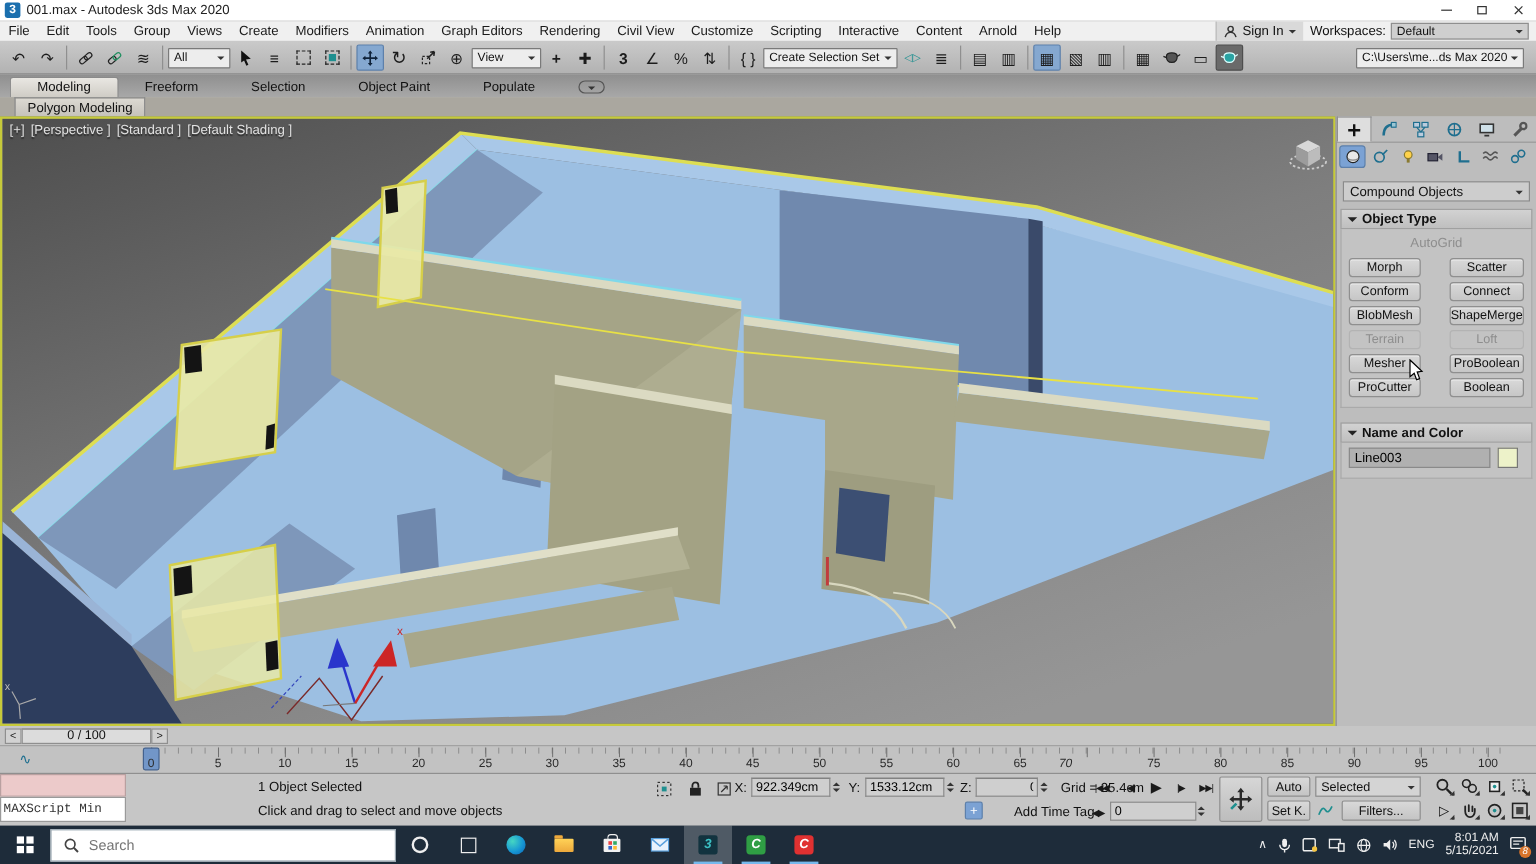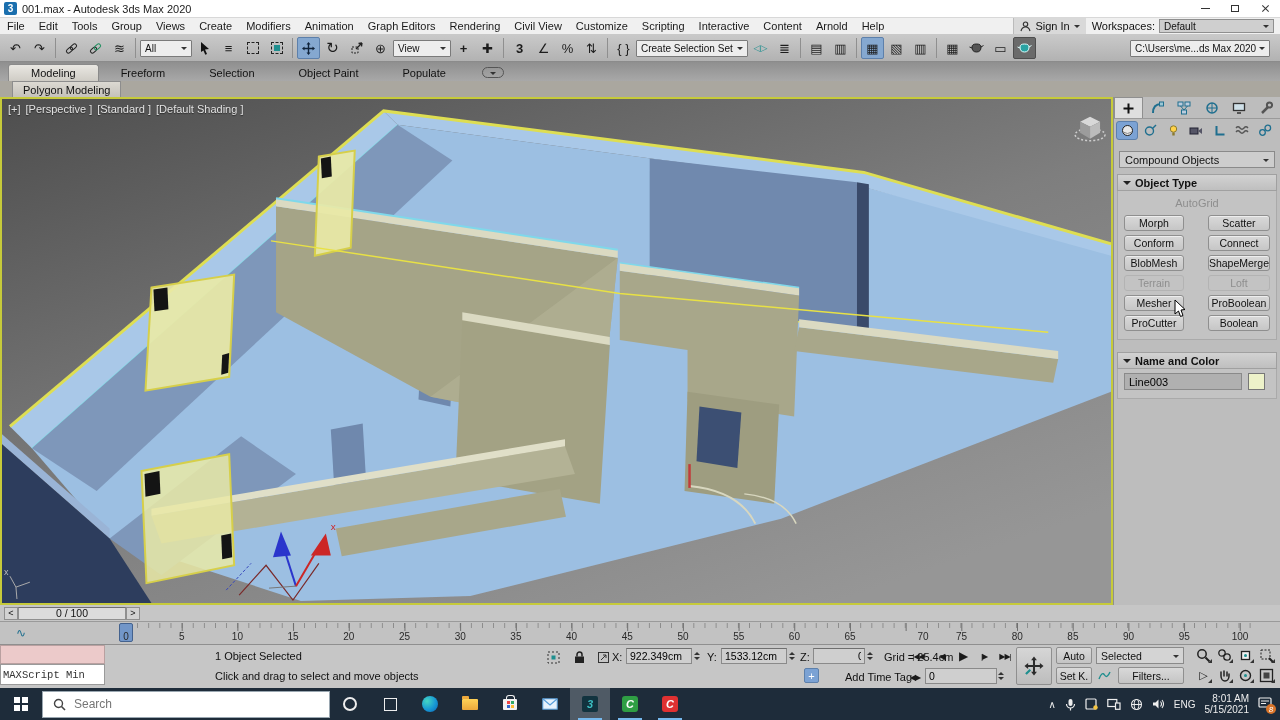--- a/index.html
+++ b/index.html
@@ -599,21 +599,21 @@
           <span class="tick" style="left: 230.8px;">20</span>
           <span class="tick" style="left: 286.5px;">25</span>
           <span class="tick" style="left: 342.2px;">30</span>
           <span class="tick" style="left: 397.9px;">35</span>
           <span class="tick" style="left: 453.6px;">40</span>
           <span class="tick" style="left: 509.3px;">45</span>
           <span class="tick" style="left: 565px;">50</span>
           <span class="tick" style="left: 620.7px;">55</span>
           <span class="tick" style="left: 676.4px;">60</span>
           <span class="tick" style="left: 732.1px;">65</span>
-          <span class="tick" style="left: 805px;">70</span>
+          <span class="tick" style="left: 770px; font-style: italic;">70</span>
           <span class="tick" style="left: 843.5px;">75</span>
           <span class="tick" style="left: 899.2px;">80</span>
           <span class="tick" style="left: 954.9px;">85</span>
           <span class="tick" style="left: 1010.6px;">90</span>
           <span class="tick" style="left: 1066.3px;">95</span>
           <span class="tick" style="left: 1122px;">100</span>
         </div>
     </div>
   </div>
 

